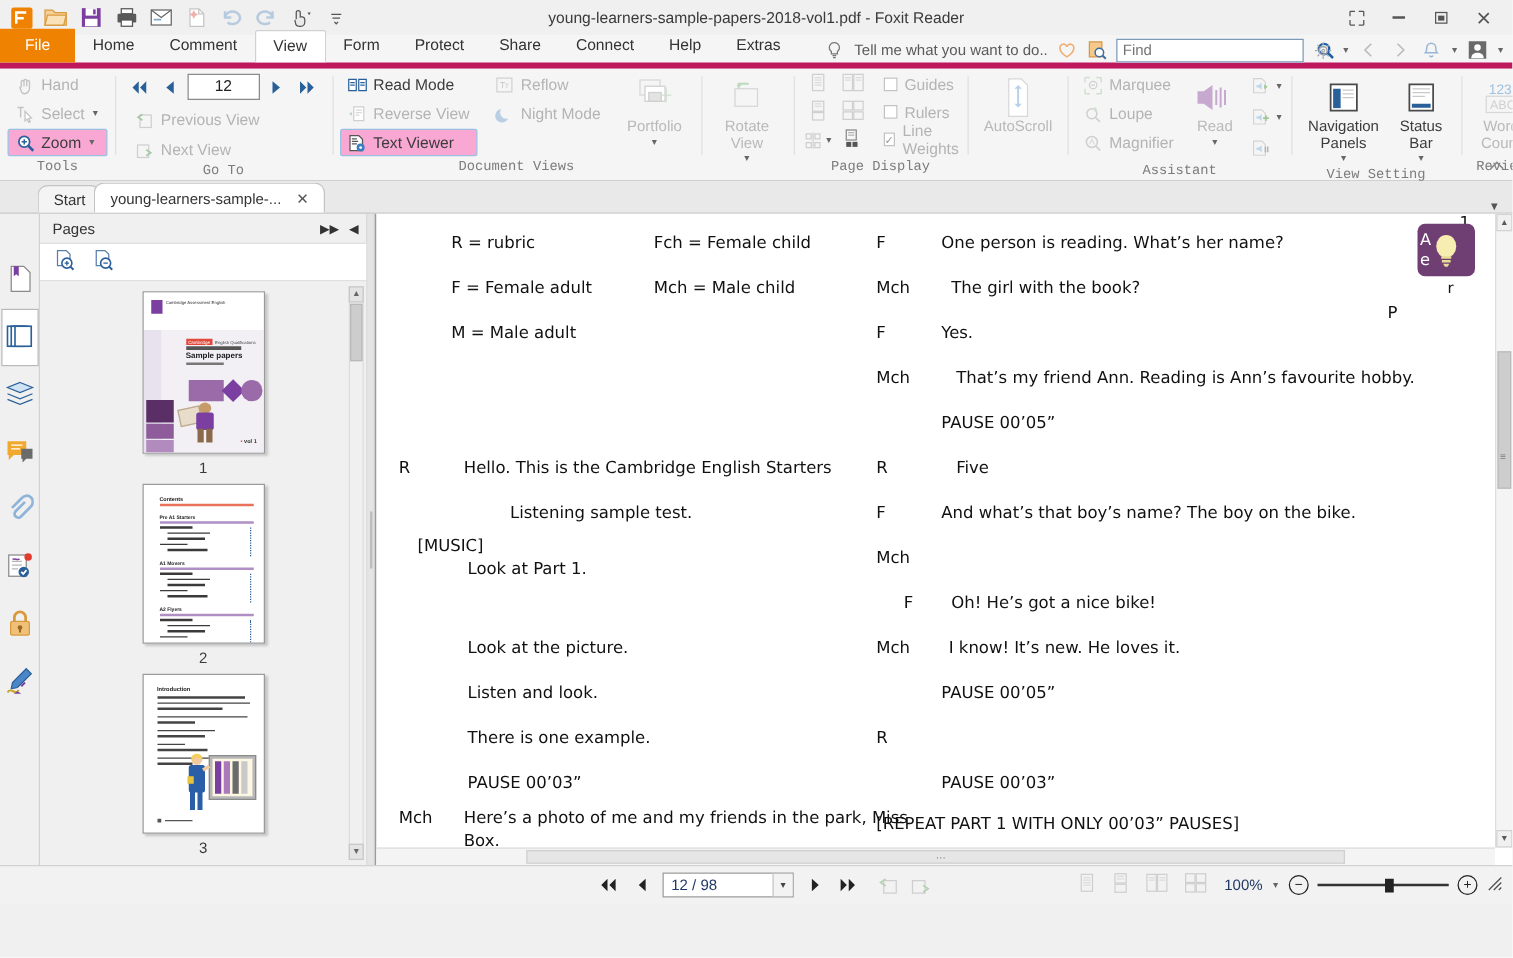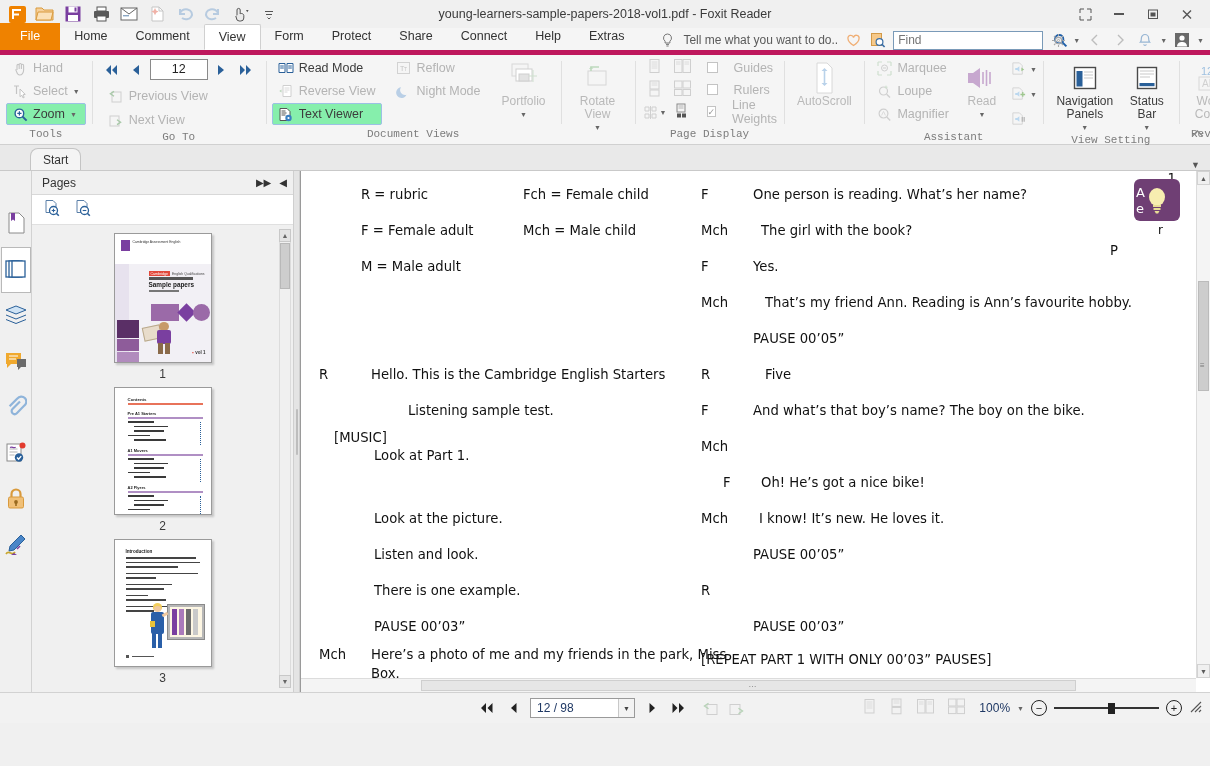--- a/index.html
+++ b/index.html
@@ -32,28 +32,28 @@
   .caret { font-size:7px; color:#666; }
   
   #ribbon { height:90px; background:#f5f5f5; display:flex; align-items:stretch; border-bottom:1px solid #d0d0d0; position:relative; }
   .rgroup { display:flex; flex-direction:column; position:relative; padding:2px 6px 0 6px; }
   .rgroup + .rgroup::before { content:""; position:absolute; left:0; top:6px; bottom:20px; border-left:1px solid #e0e0e0; }
   .rbody { flex:1; display:flex; align-items:flex-start; }
   .rlabel { text-align:center; font-size:11px; color:#7c7c7c; padding-bottom:3px; height:16px;font-family:Liberation Mono, monospace; }
   .vstack { display:flex; flex-direction:column; gap:1px; }
   .ritem { display:flex; align-items:center; gap:5px; height:22px; padding:0 5px; font-size:12.5px; color:#3c3c3c; white-space:nowrap; border:1px solid transparent; border-radius:2px; }
   .ritem.dis { color:#b4b4b4; }
-  .ritem.sel { background:#86efac; border-color:#9cc0e4; }
+  .ritem.sel { background:#f9a8d4; border-color:#9cc0e4; }
   .ic { width:16px; height:16px; display:inline-flex; align-items:center; justify-content:center; flex:0 0 16px; }
   .bigbtn { display:flex; flex-direction:column; align-items:center; justify-content:flex-start; width:62px; padding-top:4px; font-size:12px; color:#3c3c3c; line-height:13px; text-align:center; }
   .bigbtn.dis { color:#b9b9b9; }
   .bigbtn .bic { height:34px; display:flex; align-items:center; justify-content:center; }
   .pgnum { width:58px; height:21px; border:1px solid #8a8a8a; background:#fff; text-align:center; font-size:12.5px; line-height:19px; color:#222; }
   .arrbtn { width:20px; height:20px; display:flex; align-items:center; justify-content:center; }
-  .chk { display:flex; align-items:center; gap:16px; height:21px; font-size:12.5px; color:#b4b4b4; }
+  .chk { display:flex; align-items:center; gap:6px; height:21px; font-size:12.5px; color:#b4b4b4; }
   .cbox { width:11px; height:11px; border:1px solid #c3c3c3; background:#fff; display:inline-flex; align-items:center; justify-content:center; font-size:9px; color:#9a9a9a; }
   .grid2 { display:grid; grid-template-columns:28px 28px; grid-auto-rows:22px; align-items:center; justify-items:center; }
   #ribcollapse { position:absolute; right:6px; bottom:4px; color:#8a8a8a; font-size:11px; }
   
   #doctabs { height:26px; background:#e9e9e9; display:flex; align-items:flex-end; padding-left:30px; position:relative; border-bottom:1px solid #c9c9c9; }
   .dtab { height:22px; background:#f4f4f4; border:1px solid #c4c4c4; border-bottom:none; display:flex; align-items:center; padding:0 12px; font-size:12px; color:#333;
           border-radius:8px 8px 0 0; margin-right:-6px; }
   .dtab.act { background:#fff; height:24px; z-index:2; }
   .dtab .x { margin-left:12px; color:#555; font-size:12px; }
   #tabsmore { margin-left:auto; padding-right:10px; color:#555; font-size:9px; }
@@ -668,20 +668,24 @@
     <svg width="13" height="9" viewBox="0 0 13 9">
         <path d="M1.5 7L6.5 2l5 5" fill="none" stroke="#8a8a8a" stroke-width="1.4"></path>
       </svg>
   </div>
 </div>
 
 <div id="doctabs">
   <div class="dtab">
     <span>Start</span>
   </div>
+  <div class="dtab act">
+    <span>young-learners-sample-...</span>
+    <span class="x">✕</span>
+  </div>
   <div id="tabsmore">▼</div>
 </div>
 
 <div id="main">
 
   <div id="railbar">
     <div class="rail">
       <span>
         <svg width="22" height="24" viewBox="0 0 22 24">
             <path d="M4 2h10l5 5v15H4z" fill="#fff" stroke="#8a8a8a"></path>

